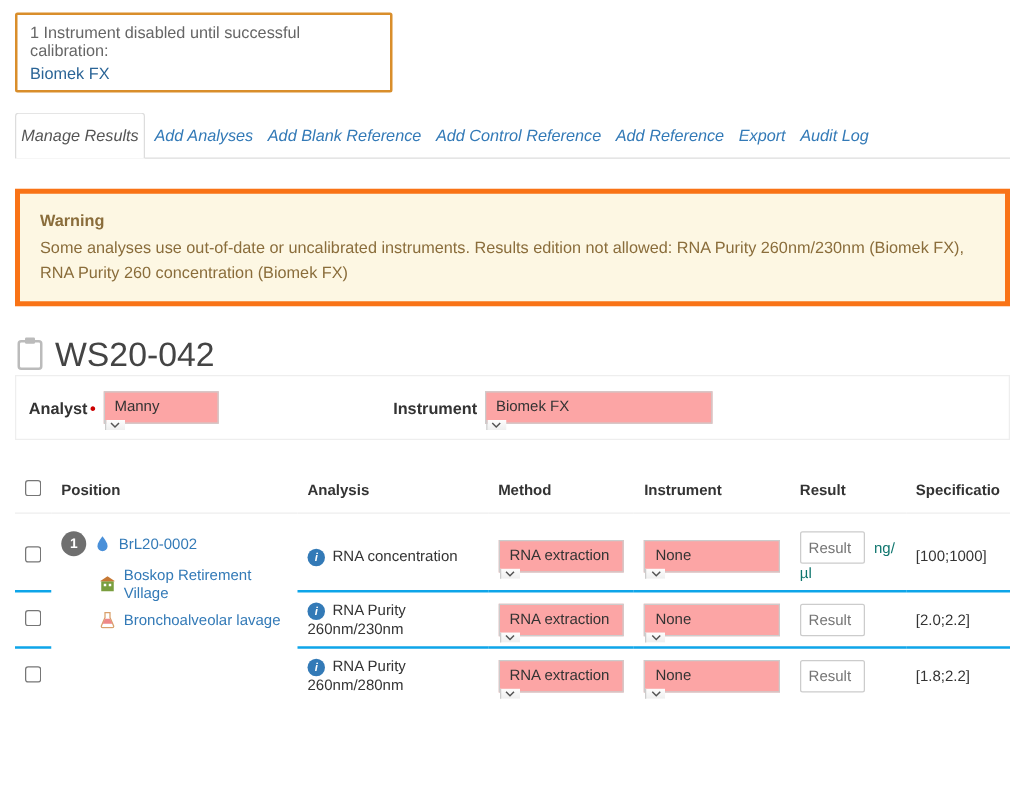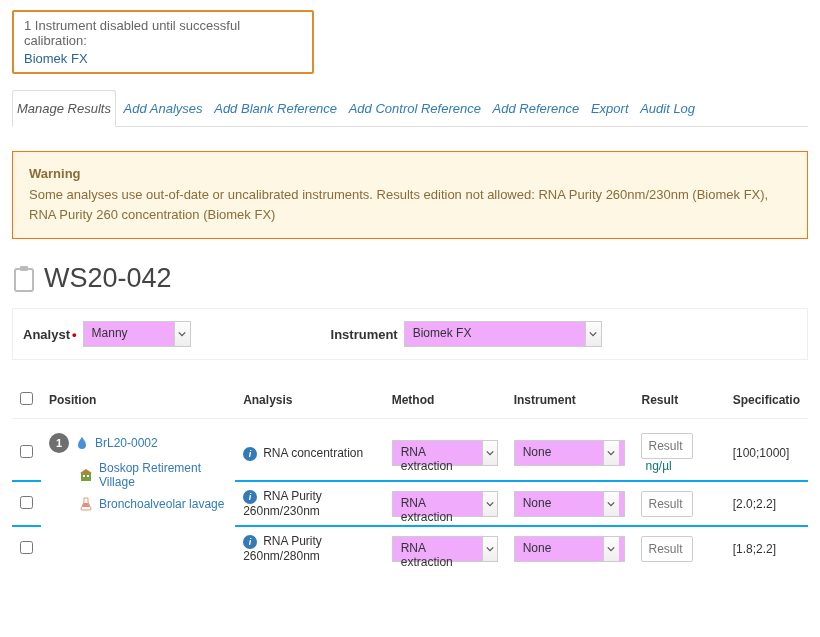--- a/index.html
+++ b/index.html
@@ -4,32 +4,32 @@
 <style>
 * { box-sizing: border-box; margin: 0; padding: 0; }
 body { font-family: Arial, Helvetica, sans-serif; font-size: 13px; color: #333; background: #fff; }
 .container { padding: 10px 12px; }
 .alert-box { border: 2.5px solid #d98e2b; background: #fff; padding: 6px 10px; width: 302px; margin-bottom: 16px; border-radius: 2px;}
 .alert-line1 { color: #666; margin-bottom: 3px; }
 .alert-link { color: #2a6496; text-decoration: none; cursor: pointer; }
 .tabs { border-bottom: 1px solid #ddd; margin-bottom: 24px; }
 .tab { display: inline-block; padding: 10px 4px; color: #337ab7; cursor: pointer; font-style: italic; }
 .tab.active { border: 1px solid #ddd; border-bottom: 1px solid #fff; border-radius: 3px 3px 0 0; color: #555; margin-bottom: -1px; background: #fff; }
-.warning-panel { background: #fdf7e3; border: 1px solid #f97316; padding: 14px 16px; margin-bottom: 24px; }
+.warning-panel { background: #fdf7e3; border: 4px solid #f97316; padding: 14px 16px; margin-bottom: 24px; }
 .warning-title { color: #8a6d3b; font-weight: bold; margin-bottom: 4px; font-size: 13px;}
 .warning-text { color: #8a6d3b; font-size: 13px;line-height: 1.5;}
-.title-row { display: flex; align-items: center; margin-bottom: 14px; }
+.title-row { display: flex; align-items: flex-start; }
 .clip-icon { width: 24px; height: 28px; margin-right: 8px; }
 .page-title { font-size: 27px; color: #444; font-weight: normal; }
 .attachments-btn { border: 1px solid #ccc; background: #fff; padding: 7px 12px; border-radius: 3px; cursor: pointer; font-size: 13px; margin-bottom: 14px; display: inline-block; }
 .fields-row { display: flex; align-items: center; border: 1px solid #eee; padding: 12px 10px; margin-bottom: 24px; }
 .field-group { display: flex; align-items: center; }
 .field-label { font-weight: bold; margin-right: 6px; }
 .req { color: #c00; margin-left: 2px; }
-.select-wrap { display: flex; border: 1px solid #ccc; background: #f0abfc; height: 26px; }
+.select-wrap { display: flex; border: 1px solid #ccc; background: #fca5a5; height: 26px; flex-direction: column; }
 .select-val { padding: 4px 8px; min-width: 90px; font-size: 12px; }
 .select-arrow { width: 16px; display: flex; align-items: center; justify-content: center; border-left: 1px solid #ccc; background: linear-gradient(#fdfdfd,#eee); }
 .select-arrow svg { width: 8px; height: 8px; }
 .instrument-sel .select-val { min-width: 180px; }
 .layout-sel { margin-left: auto; }
 .table-wrap { width: 100%; }
 table { border-collapse: collapse; width: 100%; }
 th { text-align: left; font-weight: bold; padding: 8px 8px 10px; font-size: 12px; border-bottom: 1px solid #eee; }
 td { padding: 7px 8px; vertical-align: middle; font-size: 12px; }
 .cb-col { width: 24px; }

